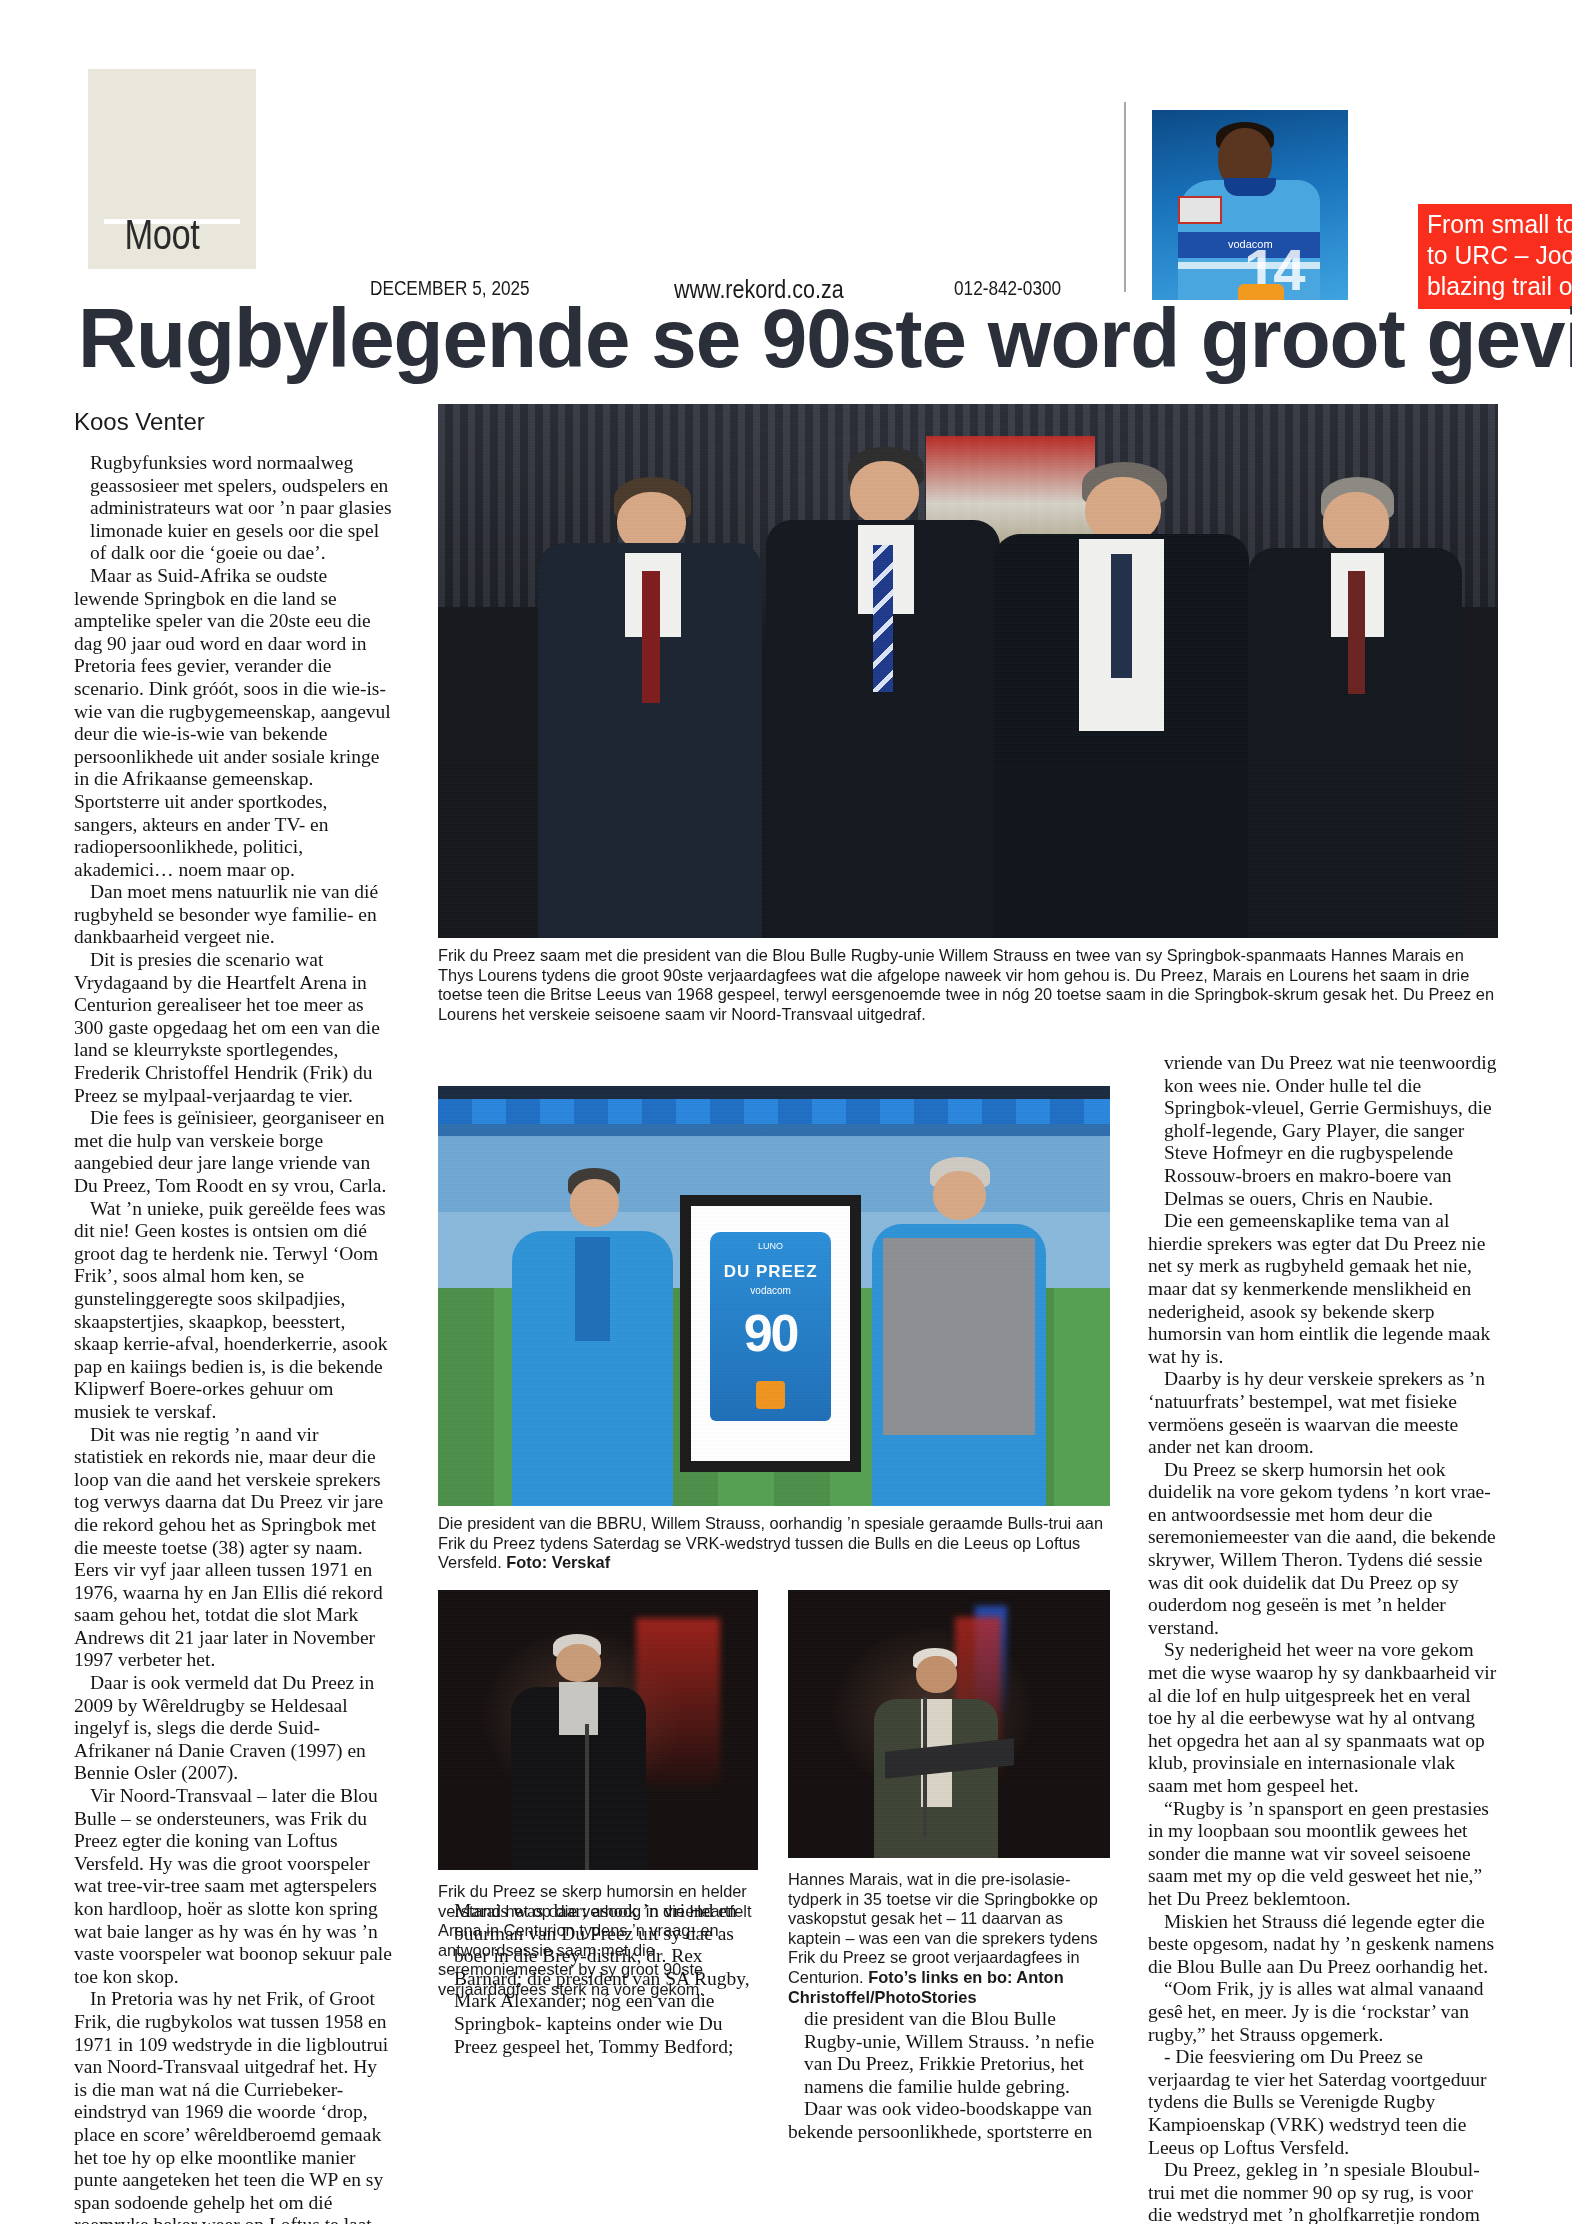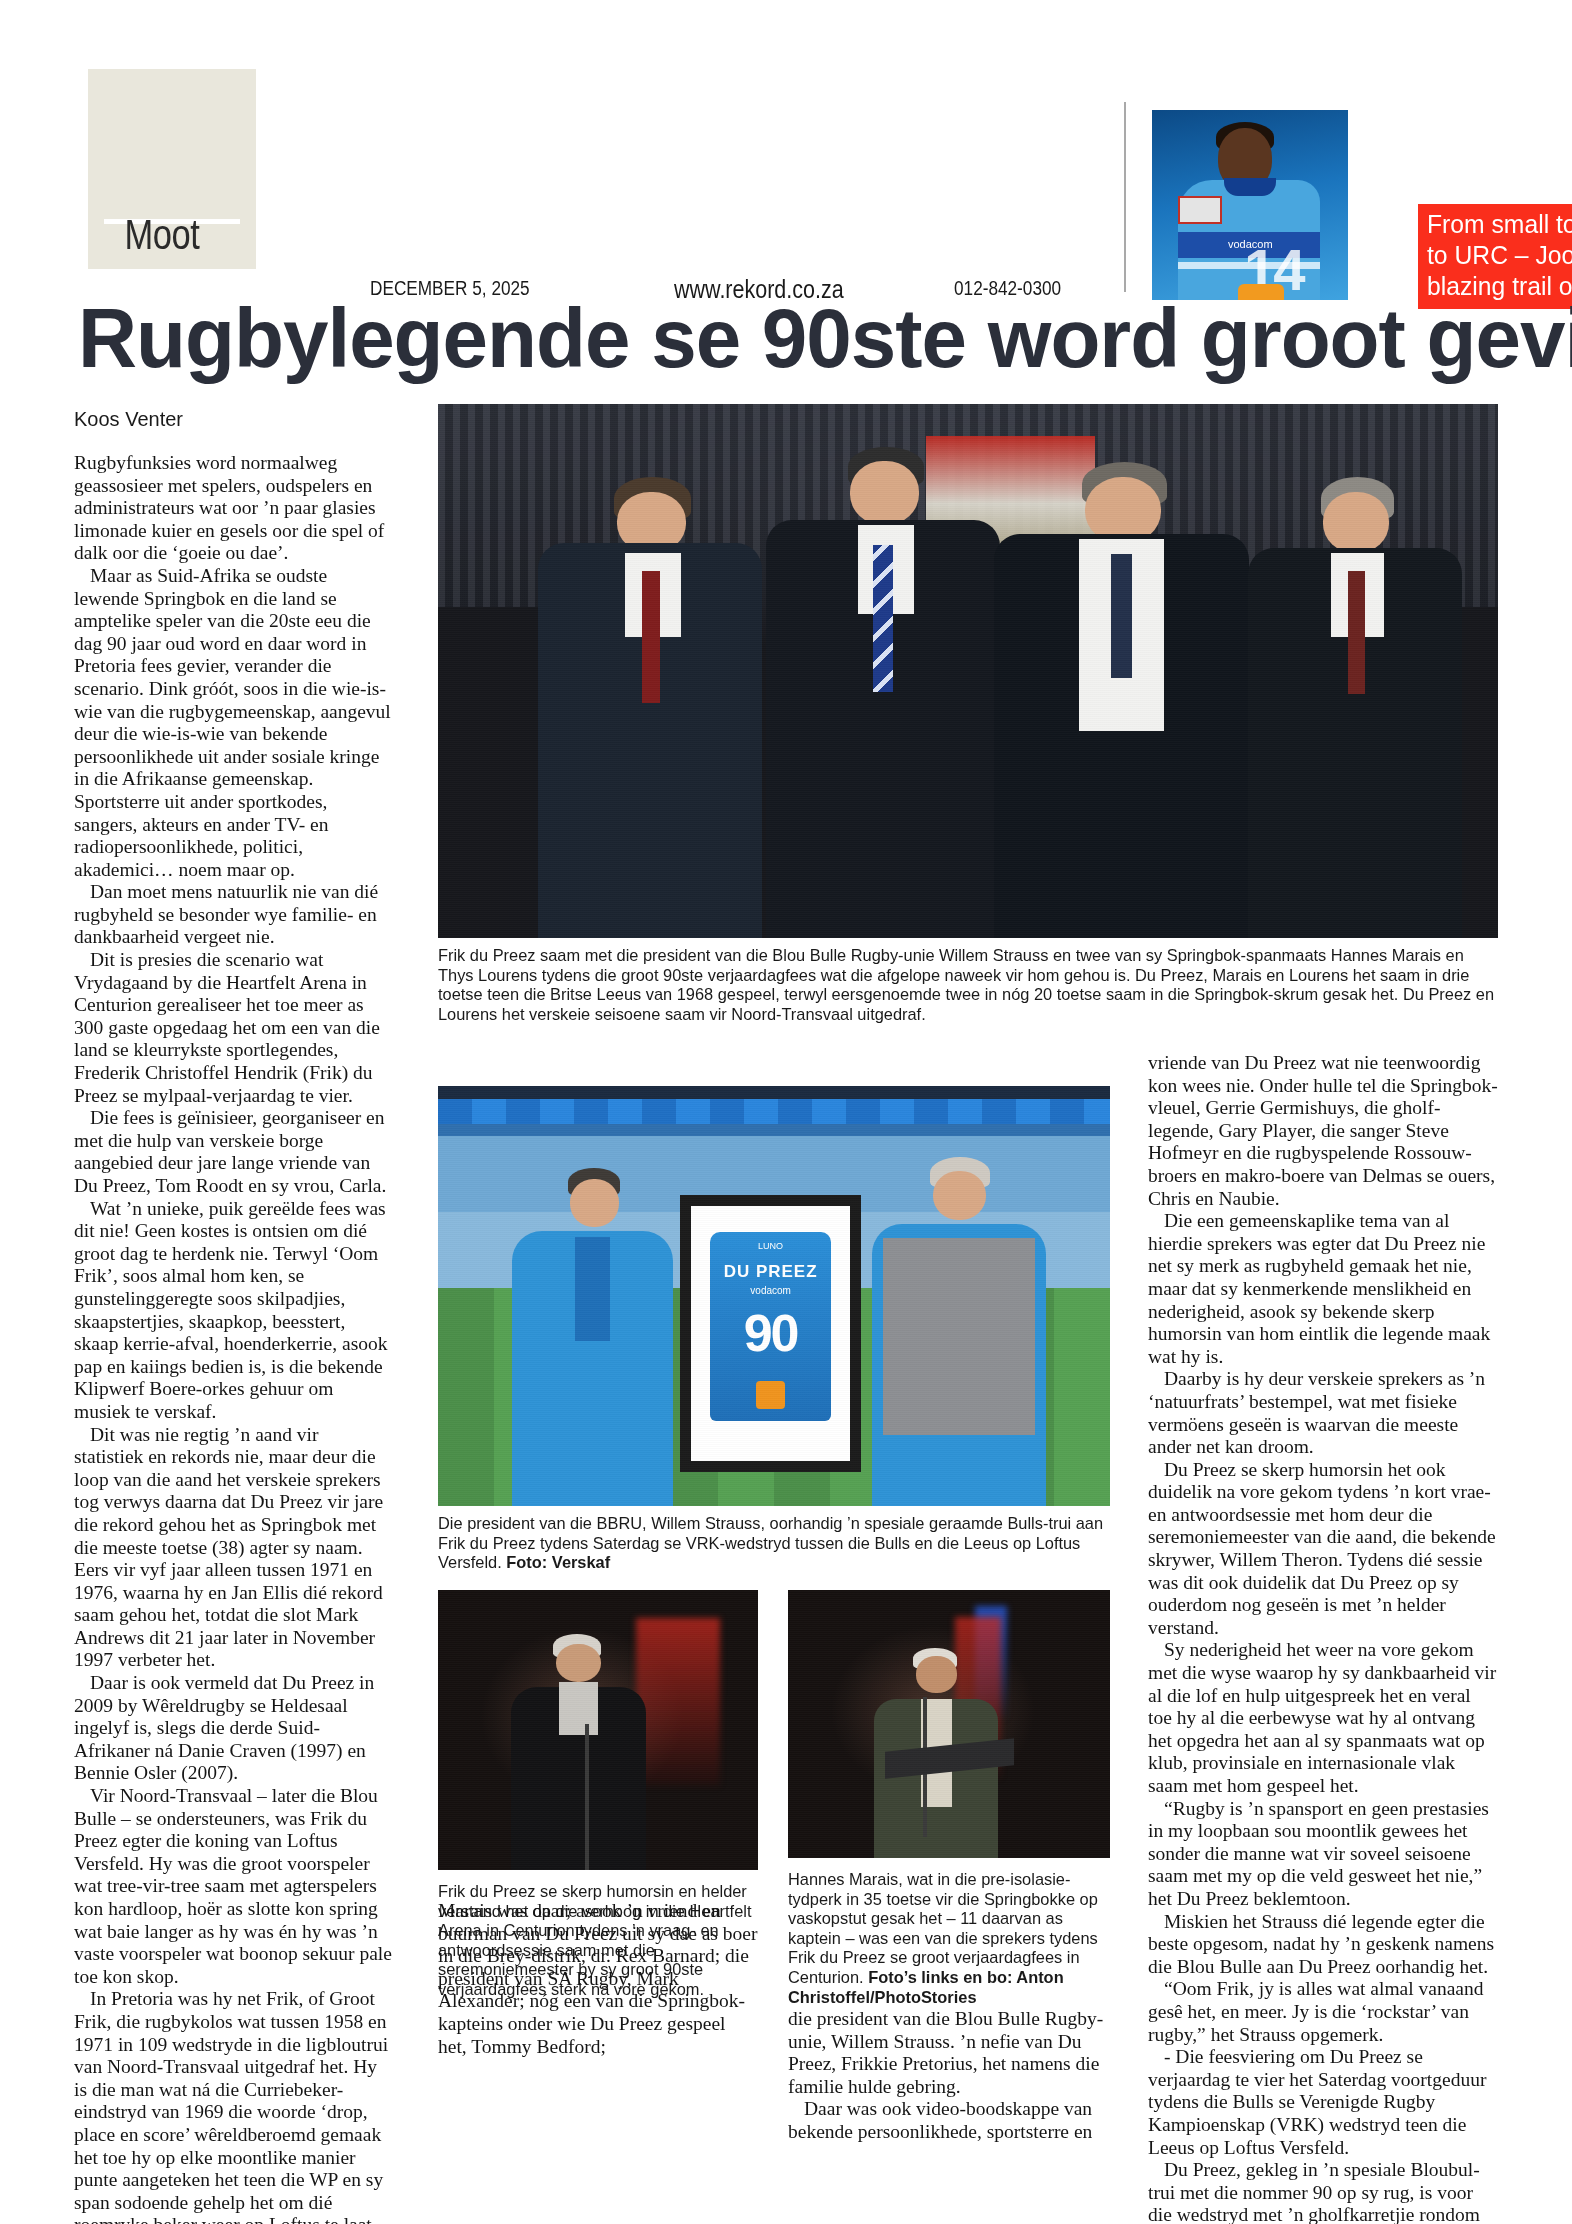--- a/index.html
+++ b/index.html
@@ -241,37 +241,37 @@
     transform-origin: left top;
     white-space: nowrap;
   }
 
   
   .byline {
     position: absolute;
     left: 74px;
     top: 408px;
     font-family: "Liberation Sans", sans-serif;
-    font-size: 20px;
+    font-size: 24px;
     color: #1a1a1a;
   }
 
   .col {
     position: absolute;
     font-family: "Liberation Serif", serif;
     font-size: 19.5px;
     line-height: 22.6px;
     color: #151515;
     text-align: left;
   }
   .col p {
     margin: 0;
     text-indent: 16px;
   }
-  .col p.first { text-indent: 0; }
+  .col p.first { text-indent: 0; margin-left: 16px; }
 
   #col1 { left: 74px; top: 452px; width: 318px; }
   #col2b { left: 438px; top: 1900px; width: 320px; }
   #col3b { left: 788px; top: 2008px; width: 322px; }
   #col4 { left: 1148px; top: 1052px; width: 350px; }
 
   
   .photo {
     position: absolute;
     overflow: hidden;

